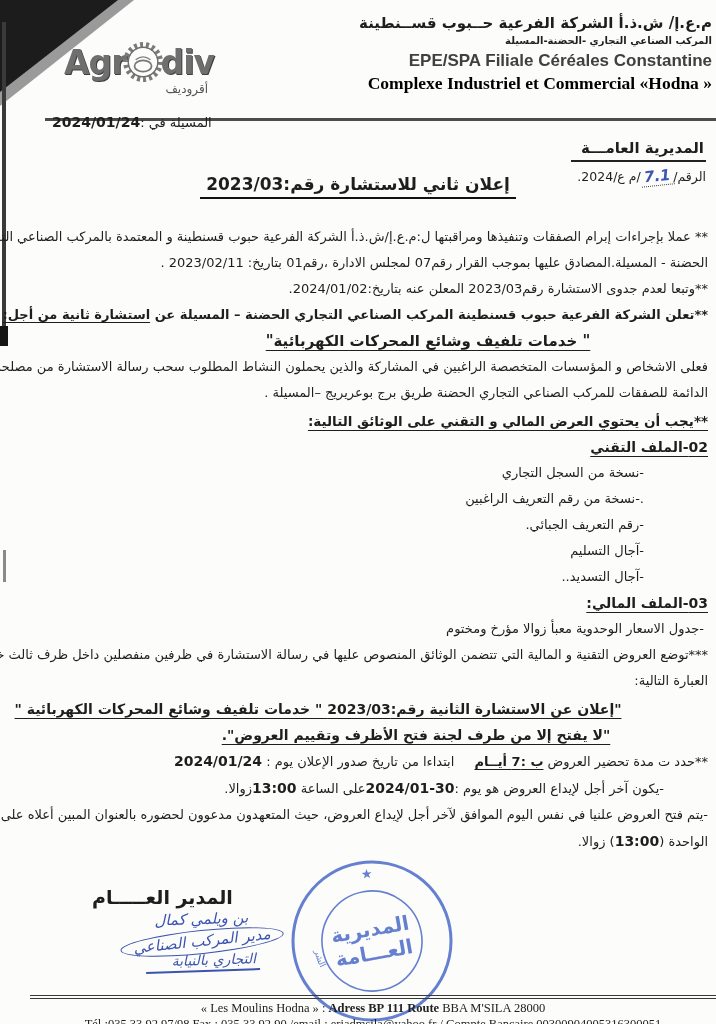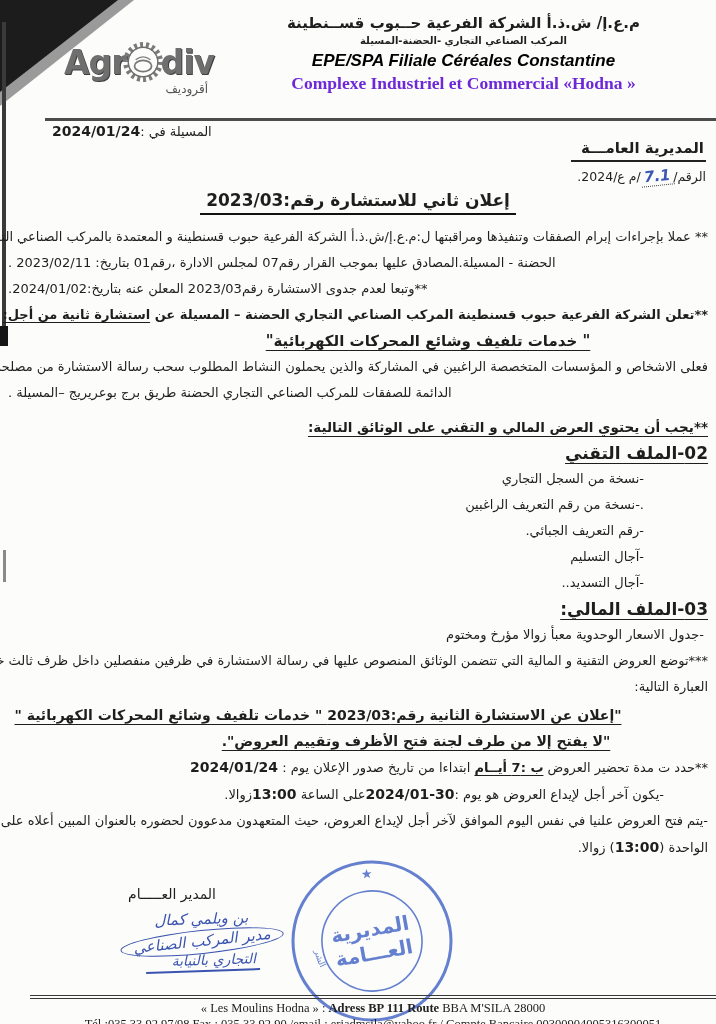--- a/index.html
+++ b/index.html
@@ -17,59 +17,59 @@
   .edge1 { position:absolute; left:2px; top:22px; width:4px; height:320px; background:#3a3a3a; }
   .edge2 { position:absolute; left:0; top:326px; width:8px; height:20px; background:#161616; }
   .edge3 { position:absolute; left:3px; top:550px; width:3px; height:32px; background:#8a8a8a; }
   
   .logo { position:absolute; left:64px; top:20px; width:150px; height:92px; direction:ltr; }
   .logo-row { display:flex; align-items:center; }
   .logo-txt { font-family:"DejaVu Sans",sans-serif; font-weight:bold; font-size:33px;
     color:#6f6f6f; text-shadow:1px 1px 0 #3f3f3f; letter-spacing:-1px; }
   .logo-ar { position:absolute; right:6px; top:62px; font-size:12px; color:#555; }
   .gear { margin:0 -4px; }
-  .head-block { position:absolute; left:215px; right:4px; top:14px; text-align:center; }
+  .head-block { position:absolute; left:215px; right:4px; top:14px; text-align:right; }
   .h-ar1 { font-size:15px; font-weight:bold; }
   .h-ar2 { font-size:10px; font-weight:bold; margin-top:3px; }
   .h-fr1 { direction:ltr; font-family:"Liberation Sans",sans-serif; font-weight:bold;
-    font-size:17px; margin-top:5px; color:#000000;font-style:italic; }
+    font-size:17px; margin-top:5px; color:#404040; }
   .h-fr2 { direction:ltr; font-family:"Liberation Serif",serif; font-weight:bold;
-    font-size:17.5px; margin-top:2px; color:#6d28d9; }
+    font-size:17.5px; margin-top:2px; color:#000000; }
   .head-rule { position:absolute; left:45px; right:0; top:118px; height:3px; background:#4c4c4c; }
   
   .dir-block { position:absolute; right:10px; top:138px; text-align:right; }
   .dir-title { display:inline-block; font-weight:bold; font-size:15px;
     border-bottom:2px solid #222; padding:0 2px 3px 10px; }
   .ref-line { margin-top:5px; font-size:12.5px; }
   .hand-num { color:#3b55b4; font-style:italic; font-weight:bold; font-size:15px;
     display:inline-block; transform:rotate(-6deg); border-bottom:1px dotted #444; padding:0 3px; }
-  .date-block { position:absolute; left:52px; top:123px; font-size:13px;text-align:right; }
+  .date-block { position:absolute; left:52px; top:114px; font-size:13px;text-align:right; }
   .date-bold { font-weight:bold; font-size:14px; }
   
-  .main-title { position:absolute; left:0; right:0; top:190px; text-align:center; }
+  .main-title { position:absolute; left:0; right:0; top:174px; text-align:center; }
   .main-title span { display:inline-block; font-weight:bold; font-size:17px;
     border-bottom:2.5px solid #111; padding:0 6px 3px; }
   
   .bodytext { position:absolute; top:224px; right:8px; left:8px; }
   .ln { line-height:26px; font-size:13px; text-align:right; white-space:nowrap; }
-  .c { text-align:left; }
+  .c { text-align:right; }
   .b { font-weight:bold; }
-  .u { text-decoration:underline; text-underline-offset:3px; }
-  .heading { font-weight:bold; font-size:17px; text-decoration:underline; text-underline-offset:4px; }
+  .u { text-decoration:underline; text-underline-offset:3px;margin-left:16px; }
+  .heading { font-weight:bold; font-size:14px; text-decoration:underline; text-underline-offset:4px; }
   .item { padding-right:64px; }
   .fitem { padding-right:4px; }
   .subject-line { font-weight:bold; font-size:15px; text-align:center;
     transform:translateX(70px); text-decoration:underline; text-underline-offset:4px; }
   .env1 { font-weight:bold; font-size:14px; text-align:center; transform:translateX(-40px);
     text-decoration:underline; text-underline-offset:4px; }
   .env2 { font-weight:bold; font-size:14px; text-align:center; transform:translateX(58px);
     text-decoration:underline; text-underline-offset:4px; }
   
-  .sig-title { position:absolute; left:92px; top:886px; width:160px; text-align:center;
-    font-weight:normal; font-size:14px; }
+  .sig-title { position:absolute; left:92px; top:886px; width:160px; text-align:left;
+    font-weight:bold; font-size:19px; }
   .sig-hand { position:absolute; left:92px; top:910px; width:220px; text-align:center;
     color:#3a54b0; transform:rotate(-2deg); font-style:italic; }
   .sig-hand .l1 { font-size:15px; }
   .sig-hand .l2 { display:inline-block; font-size:15px; border:1.5px solid #3a54b0;
     border-radius:50%; padding:1px 12px 3px; transform:rotate(-4deg); margin-top:2px; }
   .sig-hand .l3 { font-size:14px; margin-top:-2px; }
   .sig-hand .l3 span { border-bottom:2px solid #3a54b0; padding:0 4px 2px 26px; }
   
   .stamp { position:absolute; left:287px; top:856px; opacity:.9; }
   
@@ -126,21 +126,21 @@
   </div>
 
   <div class="bodytext">
     <div class="ln">** عملا بإجراءات إبرام الصفقات وتنفيذها ومراقبتها ل:م.ع.إ/ش.ذ.أ الشركة الفرعية حبوب قسنطينة و المعتمدة بالمركب الصناعي التجاري</div>
     <div class="ln c">الحضنة - المسيلة.المصادق عليها بموجب القرار رقم07 لمجلس الادارة ،رقم01 بتاريخ: 2023/02/11 .</div>
     <div class="ln c">**وتبعا لعدم جدوى الاستشارة رقم2023/03 المعلن عنه بتاريخ:2024/01/02.</div>
     <div class="ln b"><span>**تعلن الشركة الفرعية حبوب قسنطينة المركب الصناعي التجاري الحضنة – المسيلة عن </span><span class="u">استشارة ثانية من أجل:</span></div>
     <div class="ln subject-line">" خدمات تلفيف وشائع المحركات الكهربائية"</div>
     <div class="ln">فعلى الاشخاص و المؤسسات المتخصصة الراغبين في المشاركة والذين يحملون النشاط المطلوب سحب رسالة الاستشارة من مصلحة الأمانة</div>
     <div class="ln c">الدائمة للصفقات  للمركب الصناعي التجاري الحضنة طريق برج بوعريريج –المسيلة .</div>
-    <div class="ln heading" style="font-size:13.5px;margin-top:8px">**يجب أن يحتوي العرض المالي و التقني على الوثائق التالية:</div>
+    <div class="ln heading" style="font-size:13.5px;margin-top:2px">**يجب أن يحتوي العرض المالي و التقني على الوثائق التالية:</div>
     <div class="ln heading">02-الملف التقني</div>
     <div class="ln item">-نسخة من السجل التجاري</div>
     <div class="ln item">.-نسخة من رقم التعريف الراغبين</div>
     <div class="ln item">-رقم التعريف الجبائي.</div>
     <div class="ln item">-آجال التسليم</div>
     <div class="ln item">-آجال التسديد..</div>
     <div class="ln heading">03-الملف المالي:</div>
     <div class="ln fitem">-جدول الاسعار الوحدوية معبأ زوالا مؤرخ ومختوم</div>
     <div class="ln">***توضع العروض التقنية و المالية التي تتضمن الوثائق المنصوص عليها في رسالة الاستشارة في ظرفين منفصلين داخل ظرف ثالث خارجي يحمل</div>
     <div class="ln">العبارة التالية:</div>

